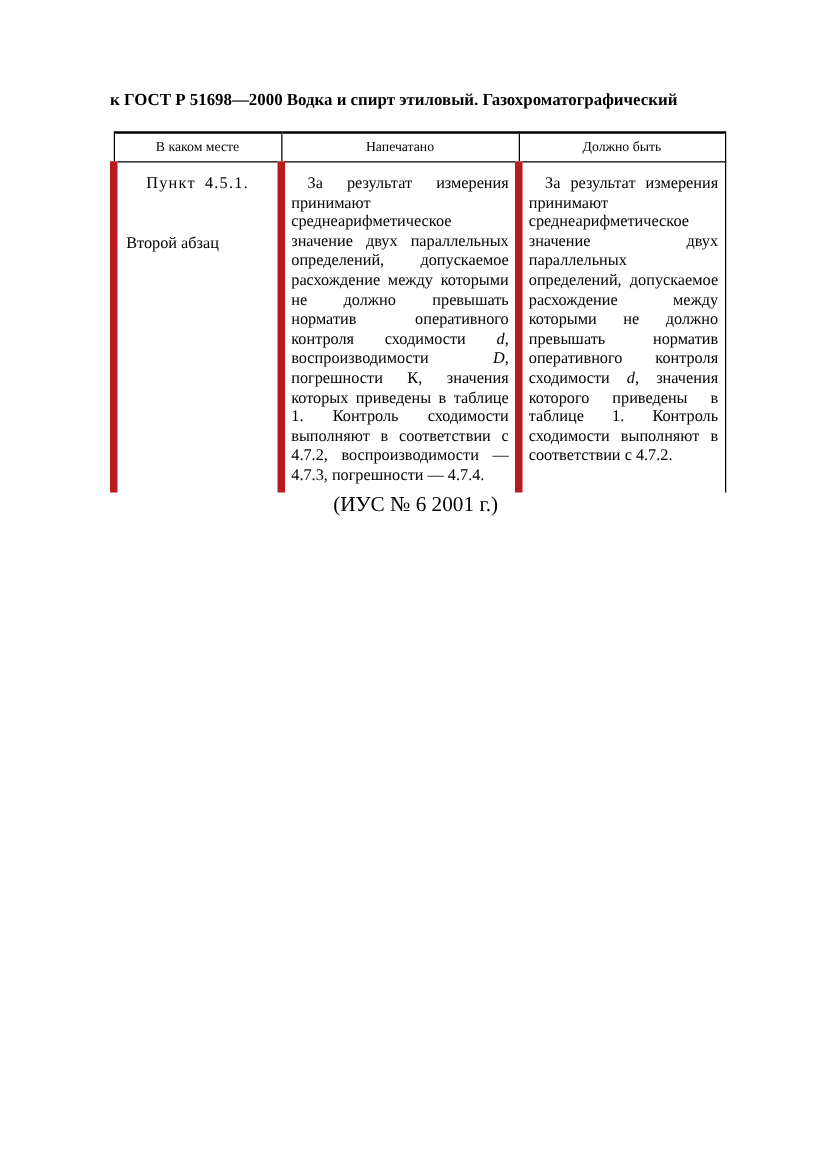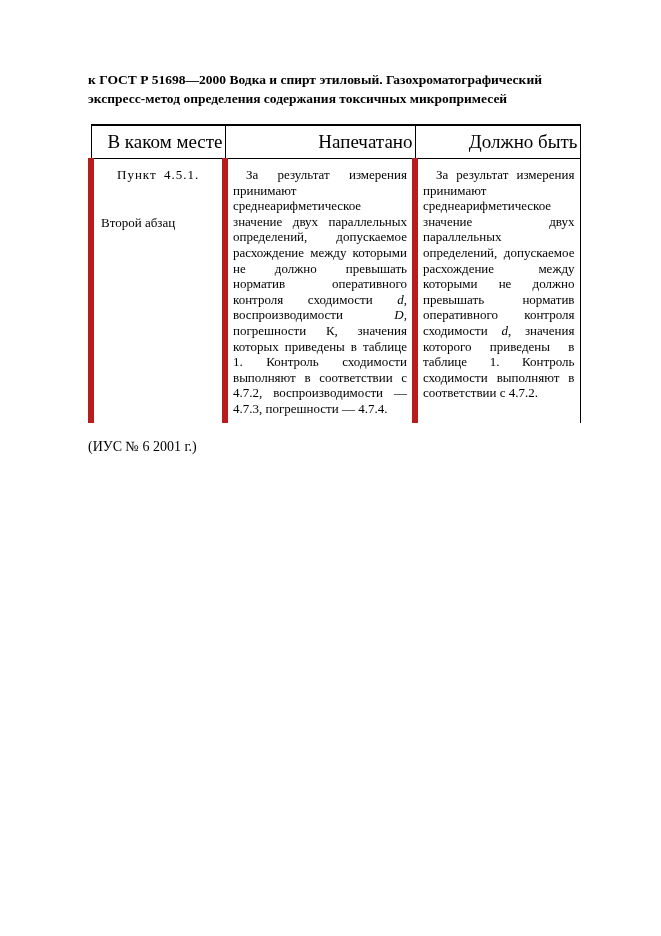--- a/index.html
+++ b/index.html
@@ -33,23 +33,23 @@
   }
   table.tbl col.c1 { width: 134px; }
   table.tbl col.c2 { width: 190px; }
   table.tbl col.c3 { width: 165px; }
   table.tbl th {
     border-top: 2.5px solid #000;
     border-bottom: 1px solid #000;
     border-left: 1px solid #000;
     border-right: 1px solid #000;
     font-weight: normal;
-    text-align: right;
+    text-align: center;
     padding: 5px 2px;
-    font-size: 19px;
+    font-size: 11px;
   }
   table.tbl td {
     border-left: 6px solid #b91c1c;
     border-right: 1px solid #000;
     vertical-align: top;
     padding: 8px 5px 6px 5px;
     line-height: 15.6px;
   }
   .place-line1 {
     padding-left: 18px;
@@ -61,32 +61,32 @@
     margin-top: 32px;
   }
   .cell-text {
     text-align: justify;
     text-indent: 13px;
     hyphens: auto;
     -webkit-hyphens: auto;
   }
   .doc-footer {
     width: 489px;
-    font-size: 14px;
-    margin-top: 16px;
+    text-align: center;
+    font-size: 17px;
+    margin-top: 0;
   }
 </style>
 </head>
 <body>
 
 <div class="page">
 
   <div class="doc-header">
     <div>к ГОСТ Р 51698—2000 Водка и спирт этиловый. Газохроматографический</div>
-    <div>экспресс-метод определения содержания токсичных микропримесей</div>
   </div>
 
   <table class="tbl">
     <colgroup>
       <col class="c1">
       <col class="c2">
       <col class="c3">
     </colgroup>
     <thead>
       <tr>

